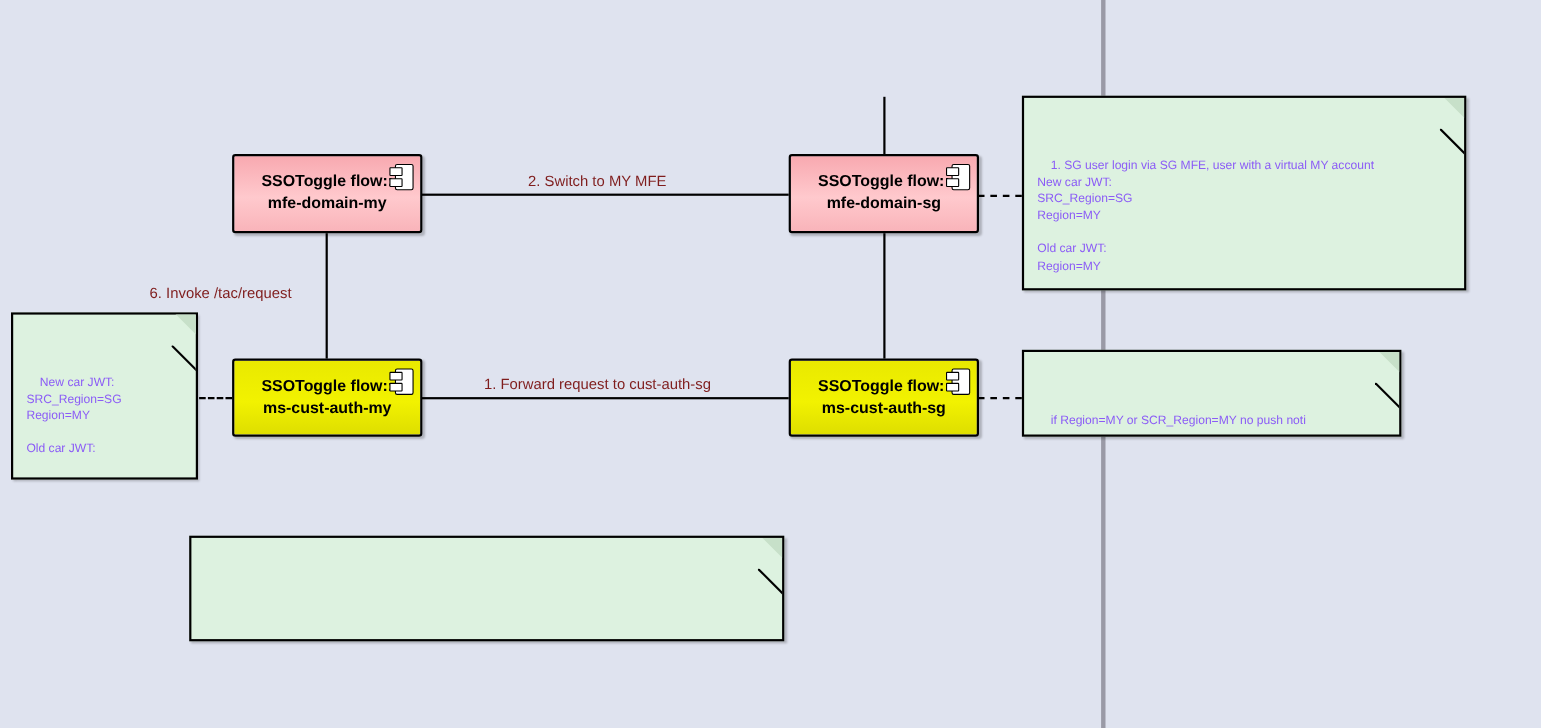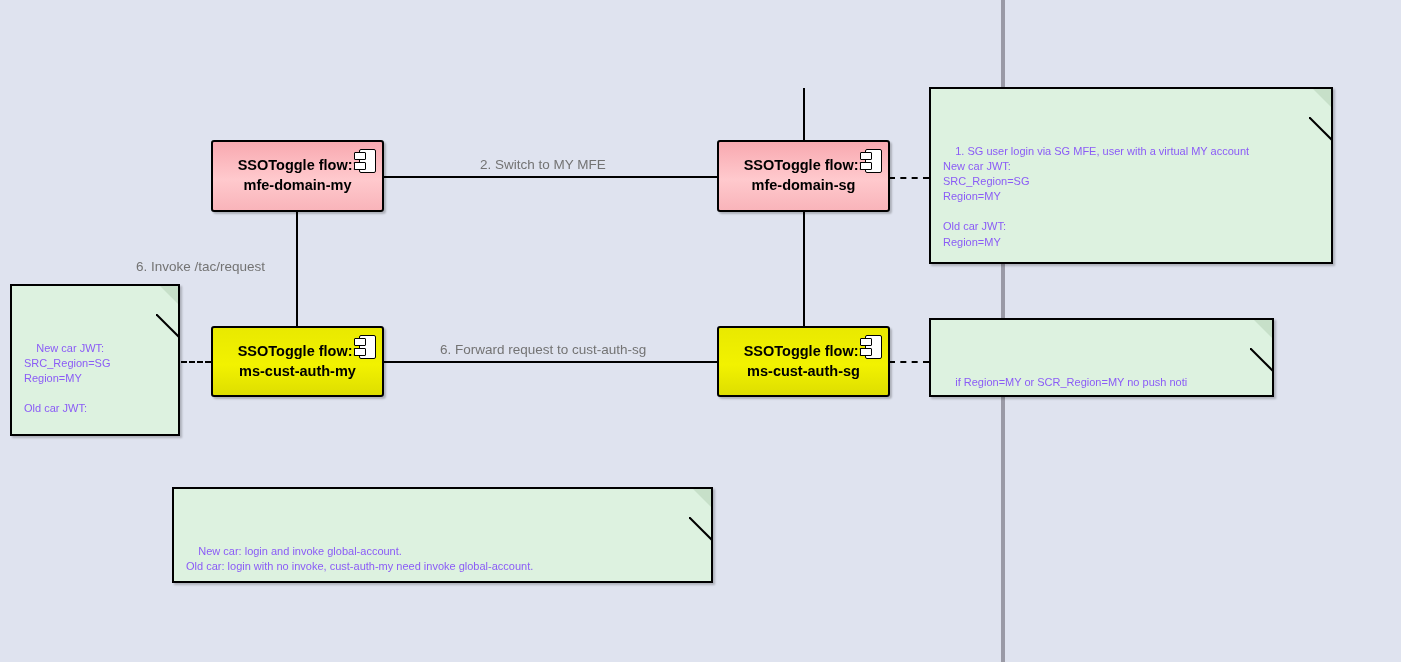--- a/index.html
+++ b/index.html
@@ -88,21 +88,21 @@
     border-radius: 1px;
     background: #fff;
   }
   .comp-icon .tab.t1 { top: 3px; }
   .comp-icon .tab.t2 { top: 13px; }
 
   
   .conn-solid { background: #000; }
   .conn-label {
     font-size: 13.5px;
-    color: #737373;
+    color: #7f1d1d;
     white-space: nowrap;
   }
   .conn-dashed-h {
     border-top: 2px dashed #000;
     height: 0;
   }
 
   
   .note {
     background: #ddf2e0;
@@ -143,21 +143,21 @@
 
   <div class="abs conn-solid" style="left:383px; top:176px; width:334px; height:2px;"></div>
   <div class="abs conn-label" style="left:480px; top:157px;">2. Switch to MY MFE</div>
 
   <div class="abs conn-solid" style="left:296px; top:212px; width:2px; height:114px;"></div>
   <div class="abs conn-label" style="left:136px; top:259px;">6. Invoke /tac/request</div>
 
   <div class="abs conn-solid" style="left:803px; top:212px; width:2px; height:114px;"></div>
 
   <div class="abs conn-solid" style="left:383px; top:361px; width:334px; height:2px;"></div>
-  <div class="abs conn-label" style="left:440px; top:342px;">6. Forward request to cust-auth-sg</div>
+  <div class="abs conn-label" style="left:440px; top:342px;">1. Forward request to cust-auth-sg</div>
 
   <div class="abs conn-dashed-h" style="left:889px; top:177px; width:40px;"></div>
   <div class="abs conn-dashed-h" style="left:889px; top:361px; width:40px;"></div>
   <div class="abs conn-dashed-h" style="left:181px; top:361px; width:30px;"></div>
 
   <div class="abs component pink" style="left:211px; top:140px; width:173px; height:72px;">
     <span class="comp-icon">
       <span class="body"></span>
         <span class="tab t1"></span>
         <span class="tab t2"></span>
@@ -238,17 +238,15 @@
     <span class="note-text">if Region=MY or SCR_Region=MY no push noti</span>
   </div>
 
   <div class="abs note" style="left:172px; top:487px; width:541px; height:96px;">
     <span class="fold"></span>
     <span class="fold-edge">
       <svg width="24" height="24" viewBox="0 0 24 24">
           <path d="M0 0 L24 24" stroke="#000" stroke-width="2" fill="none"></path>
         </svg>
     </span>
-    <span class="note-text">New car: login and invoke global-account.
-Old car: login with no invoke, cust-auth-my need invoke global-account.</span>
   </div>
 
 </div>
 
 </body></html>

